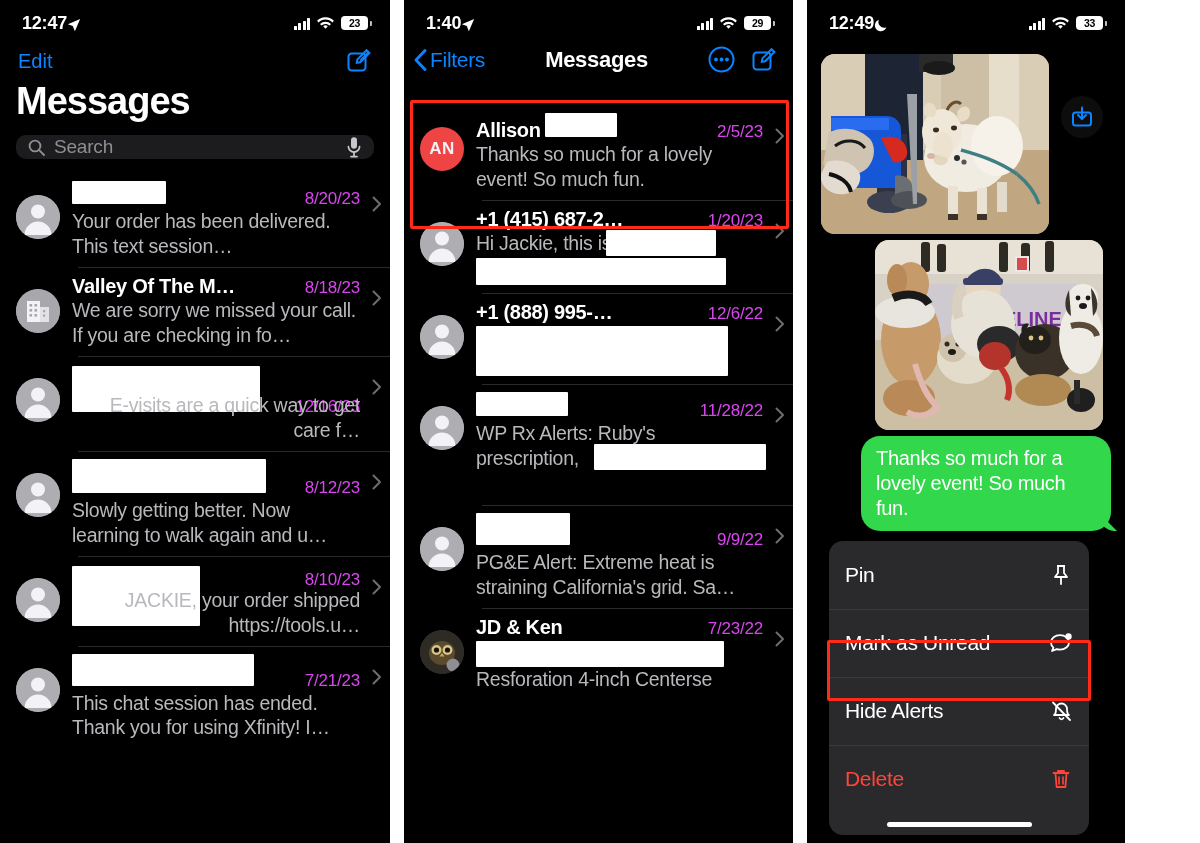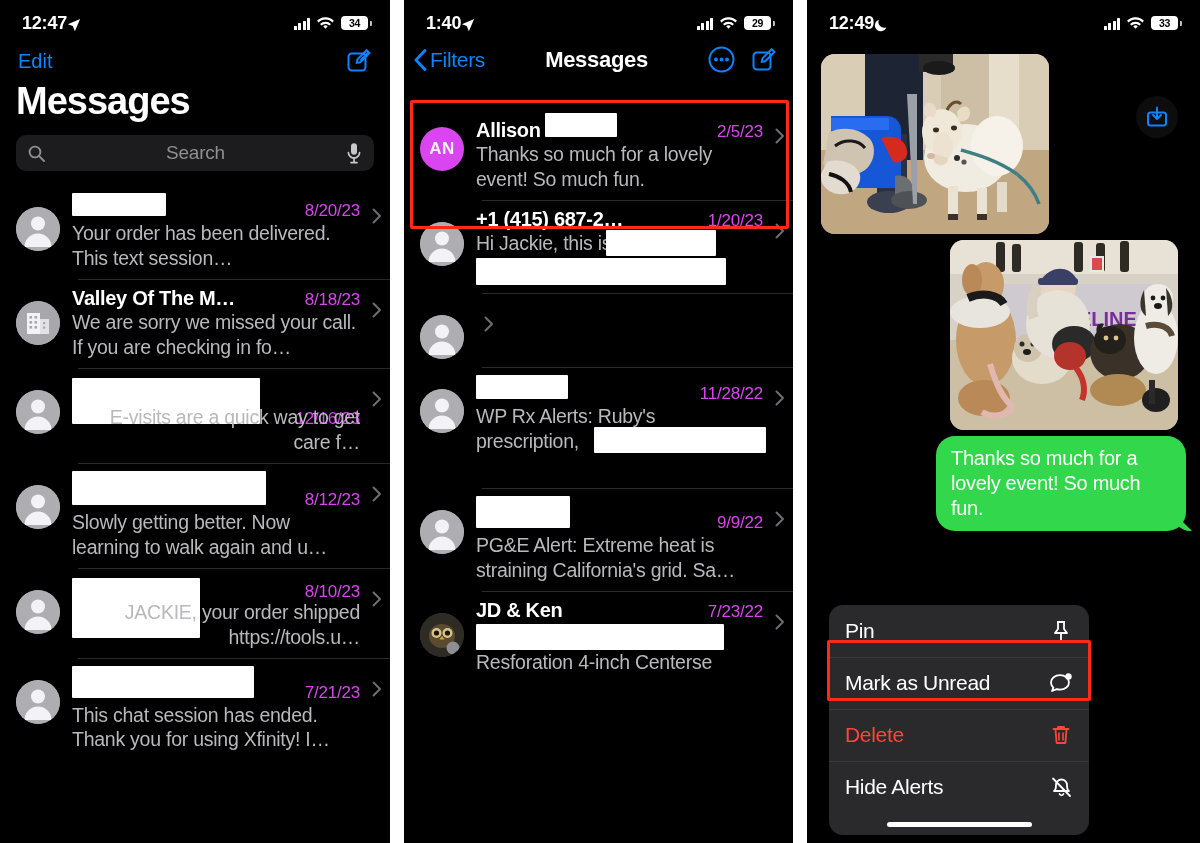--- a/index.html
+++ b/index.html
@@ -8,21 +8,21 @@
     background: #ffffff;
     font-family: "Liberation Sans", sans-serif;
     overflow: hidden;
   }
   .stage { position: relative; width: 1200px; height: 843px; background:#ffffff; display:flex; }
 
   .panel { position: relative; height: 843px; background:#000000; overflow:hidden; flex:none; }
   #panel-1 { width: 390px; }
   .gap { width: 14px; height:843px; background:#ffffff; flex:none; }
   #panel-2 { width: 389px; }
-  #panel-3 { width: 393px; }
+  #panel-3 { width: 318px; }
 
   
   .statusbar {
     height: 40px; display:flex; align-items:center;
     justify-content:space-between; padding: 6px 22px 0 22px;
     color:#fff;
   }
   .sb-left { display:flex; align-items:center; font-size:18px; font-weight:700; letter-spacing:-0.2px;}
   .sb-right { display:flex; align-items:center; gap:7px; }
   .loc-arrow { display:inline-block; width:14px; height:14px; }
@@ -39,38 +39,38 @@
     display:flex; align-items:center; justify-content:center; letter-spacing:-0.3px;
   }
   .batt:after{content:"";position:absolute;right:-3.5px;top:4.5px;width:2px;height:5px;background:#fff;border-radius:0 1px 1px 0;opacity:.75;}
 
   
   .p1-navrow { display:flex; align-items:center; justify-content:space-between; padding: 8px 18px 2px 18px; }
   .p1-edit { color:#0a84ff; font-size:20px; }
   .compose-ic { width:26px; height:26px; }
   .p1-title { padding: 4px 16px 4px 16px; font-size:38px; font-weight:700; color:#fff; letter-spacing:-1px;}
   .searchbar {
-    margin: 8px 16px 0 16px; height:36px; border-radius:10px; background:#1c1c1e;
-    display:flex; align-items:center; padding: 0 12px; gap:9px;text-align:center;
+    margin: 8px 16px 0 16px; height:24px; border-radius:10px; background:#1c1c1e;
+    display:flex; align-items:center; padding: 0 12px; gap:9px;
   }
   .search-ph { color:#8e8e93; font-size:19px; flex:1; letter-spacing:-0.2px;}
   .mic-ic { width:16px; height:22px; }
   .mag-ic { width:17px; height:17px; }
 
   .list { margin-top: 14px; }
   .row { display:flex; align-items:flex-start; padding: 8px 8px 8px 16px; position:relative; }
   .row + .row:before {
     content:""; position:absolute; left:78px; right:0; top:0; height:1px; background:#2a2a2c;
   }
   .av {
     width:44px; height:44px; border-radius:50%; flex:none; margin-top:14px; margin-right:12px;
     background:#aeaeb2; overflow:hidden; position:relative;
   }
   .av svg { display:block; width:100%; height:100%; }
-  .av.initials { background:#d946ef; display:flex; align-items:center; justify-content:center;
+  .av.initials { background:#ef4444; display:flex; align-items:center; justify-content:center;
     color:#f2f2f7; font-size:17px; font-weight:600; letter-spacing:0.5px;}
   .av.photo { background:#3a3a3c; }
   .rc { flex:1; min-width:0; padding-right:4px; }
   .rtop { display:flex; align-items:baseline; gap:4px; }
   .rname { font-size:20px; font-weight:700; color:#fff; white-space:nowrap; letter-spacing:-0.3px; }
   .rdate { margin-left:auto; font-size:17px; color:#d946ef; white-space:nowrap; letter-spacing:-0.2px;}
   .chev { flex:none; width:10px; margin-left:8px; margin-top:15px; }
   .rprev { font-size:19.5px; color:#b9b9bd; line-height:1.28; letter-spacing:-0.25px;
     display:-webkit-box; -webkit-line-clamp:2; -webkit-box-orient:vertical; overflow:hidden; }
   .redact { display:inline-block; background:#ffffff; border-radius:1px; vertical-align:middle; }
@@ -98,21 +98,21 @@
   }
   .bubble:after{
     content:""; position:absolute; right:-6px; bottom:0; width:18px; height:18px;
     background:#32d74b; border-bottom-left-radius:16px; clip-path:polygon(0 0,100% 100%,0 100%);
   }
   .ctxmenu {
     position:absolute; left:22px; bottom:8px; width:260px; background:#2a2a2c;
     border-radius:14px; overflow:hidden; backdrop-filter:blur(10px);
   }
   .ctxrow { display:flex; align-items:center; justify-content:space-between;
-    padding: 14px 16px; color:#fff; font-size:21px; letter-spacing:-0.3px; position:relative;}
+    padding: 22px 16px; color:#fff; font-size:21px; letter-spacing:-0.3px; position:relative;}
   .ctxrow + .ctxrow:before{content:"";position:absolute;left:0;right:0;top:0;height:1px;background:#3a3a3c;}
   .ctxrow.danger { color:#ff453a; }
   .ctxicon { width:24px; height:24px; display:flex; align-items:center; justify-content:center;}
   .home-ind { height:22px; display:flex; align-items:center; justify-content:center;}
   .home-bar { width:145px; height:5px; border-radius:3px; background:#fff; }
   #hl-unread { left:20px; bottom:142px; width:264px; height:61px; }
 
   
   .ph { position:relative; width:100%; height:100%; overflow:hidden; }
 </style>
@@ -139,21 +139,21 @@
             <i></i>
             <i></i>
           </span>
         <span class="wifi">
           <svg viewBox="0 0 18 14">
               <path d="M9 12.4 6.6 9.8a3.6 3.6 0 0 1 4.8 0z" fill="#fff"></path>
               <path d="M9 7.3c1.7 0 3.2.7 4.3 1.8l1.5-1.6A8.3 8.3 0 0 0 9 5a8.3 8.3 0 0 0-5.8 2.5l1.5 1.6A6 6 0 0 1 9 7.3z" fill="#fff"></path>
               <path d="M9 2.6c2.9 0 5.5 1.2 7.4 3.1L17.9 4A11.6 11.6 0 0 0 9 .3 11.6 11.6 0 0 0 .1 4l1.5 1.7C3.5 3.8 6.1 2.6 9 2.6z" fill="#fff"></path>
             </svg>
         </span>
-        <span class="batt">34</span>
+        <span class="batt">23</span>
       </div>
     </div>
 
     <div class="p1-navrow">
       <span class="p1-edit">Edit</span>
       <span class="compose-ic">
         <svg viewBox="0 0 26 26">
             <rect x="2.5" y="5.5" width="17" height="17" rx="3.2" fill="none" stroke="#0a84ff" stroke-width="2"></rect>
             <path d="M14.5 12.5 22.5 4.2" stroke="#0a84ff" stroke-width="2.2" fill="none"></path>
             <path d="M20.6 2.2l2.8 2.8-9.2 9.2-3.4.6.6-3.4z" fill="none" stroke="#0a84ff" stroke-width="2"></path>
@@ -430,20 +430,27 @@
         </span>
       </div>
 
       <div class="row">
         <div class="av">
           <svg viewBox="0 0 44 44">
               <circle cx="22" cy="22" r="22" fill="#aeaeb2"></circle>
               <circle cx="22" cy="16.5" r="7" fill="#f2f2f7"></circle>
               <path d="M8.5 40a13.5 13.5 0 0 1 27 0z" fill="#f2f2f7"></path>
             </svg>
+        </div>
+        <div class="rc">
+          <div class="rtop">
+            <span class="rname">+1 (888) 995-…</span>
+            <span class="rdate">12/6/22</span>
+          </div>
+          <span class="redact" style="width:252px;height:50px;display:block;margin-top:2px;"></span>
         </div>
         <span class="chev">
           <svg viewBox="0 0 10 16">
               <path d="M1.5 1.5 8 8l-6.5 6.5" fill="none" stroke="#6d6d72" stroke-width="2" stroke-linecap="round" stroke-linejoin="round"></path>
             </svg>
         </span>
       </div>
 
       <div class="row">
         <div class="av">
@@ -689,43 +696,43 @@
         <div class="ctxrow">
           <span>Mark as Unread</span>
           <span class="ctxicon">
             <svg width="24" height="22" viewBox="0 0 24 22">
                 <path d="M11 3.2c5 0 9 3.2 9 7.2s-4 7.2-9 7.2a11 11 0 0 1-3.2-.5L3 19l1.4-3.4A6.9 6.9 0 0 1 2 10.4c0-4 4-7.2 9-7.2z" fill="none" stroke="#fff" stroke-width="1.8" stroke-linejoin="round"></path>
                 <circle cx="19.5" cy="4.5" r="3.2" fill="#fff"></circle>
               </svg>
           </span>
         </div>
 
+        <div class="ctxrow">
+          <span>Hide Alerts</span>
+          <span class="ctxicon">
+            <svg width="23" height="23" viewBox="0 0 23 23">
+                <path d="M6 9a5.5 5.5 0 0 1 11 0c0 5 2 6 2 6H4s2-1 2-6z" fill="none" stroke="#fff" stroke-width="1.8" stroke-linejoin="round"></path>
+                <path d="M9.5 18a2.2 2.2 0 0 0 4 0" fill="none" stroke="#fff" stroke-width="1.8" stroke-linecap="round"></path>
+                <path d="M3 2.5 20 20" stroke="#fff" stroke-width="1.8" stroke-linecap="round"></path>
+              </svg>
+          </span>
+        </div>
+
         <div class="ctxrow danger">
           <span>Delete</span>
           <span class="ctxicon">
             <svg width="22" height="22" viewBox="0 0 22 22">
                 <path d="M3.5 5h15" stroke="#ff453a" stroke-width="1.8" stroke-linecap="round"></path>
                 <path d="M8 5V3h6v2" fill="none" stroke="#ff453a" stroke-width="1.8" stroke-linejoin="round"></path>
                 <path d="M5.5 5.5 6.6 19h8.8l1.1-13.5" fill="none" stroke="#ff453a" stroke-width="1.8" stroke-linejoin="round"></path>
                 <path d="M9 9v7M13 9v7" stroke="#ff453a" stroke-width="1.6" stroke-linecap="round"></path>
               </svg>
           </span>
         </div>
 
-        <div class="ctxrow">
-          <span>Hide Alerts</span>
-          <span class="ctxicon">
-            <svg width="23" height="23" viewBox="0 0 23 23">
-                <path d="M6 9a5.5 5.5 0 0 1 11 0c0 5 2 6 2 6H4s2-1 2-6z" fill="none" stroke="#fff" stroke-width="1.8" stroke-linejoin="round"></path>
-                <path d="M9.5 18a2.2 2.2 0 0 0 4 0" fill="none" stroke="#fff" stroke-width="1.8" stroke-linecap="round"></path>
-                <path d="M3 2.5 20 20" stroke="#fff" stroke-width="1.8" stroke-linecap="round"></path>
-              </svg>
-          </span>
-        </div>
-
         <div class="home-ind">
           <span class="home-bar"></span>
         </div>
       </div>
 
     </div>
   </div>
 
 </div>
 

